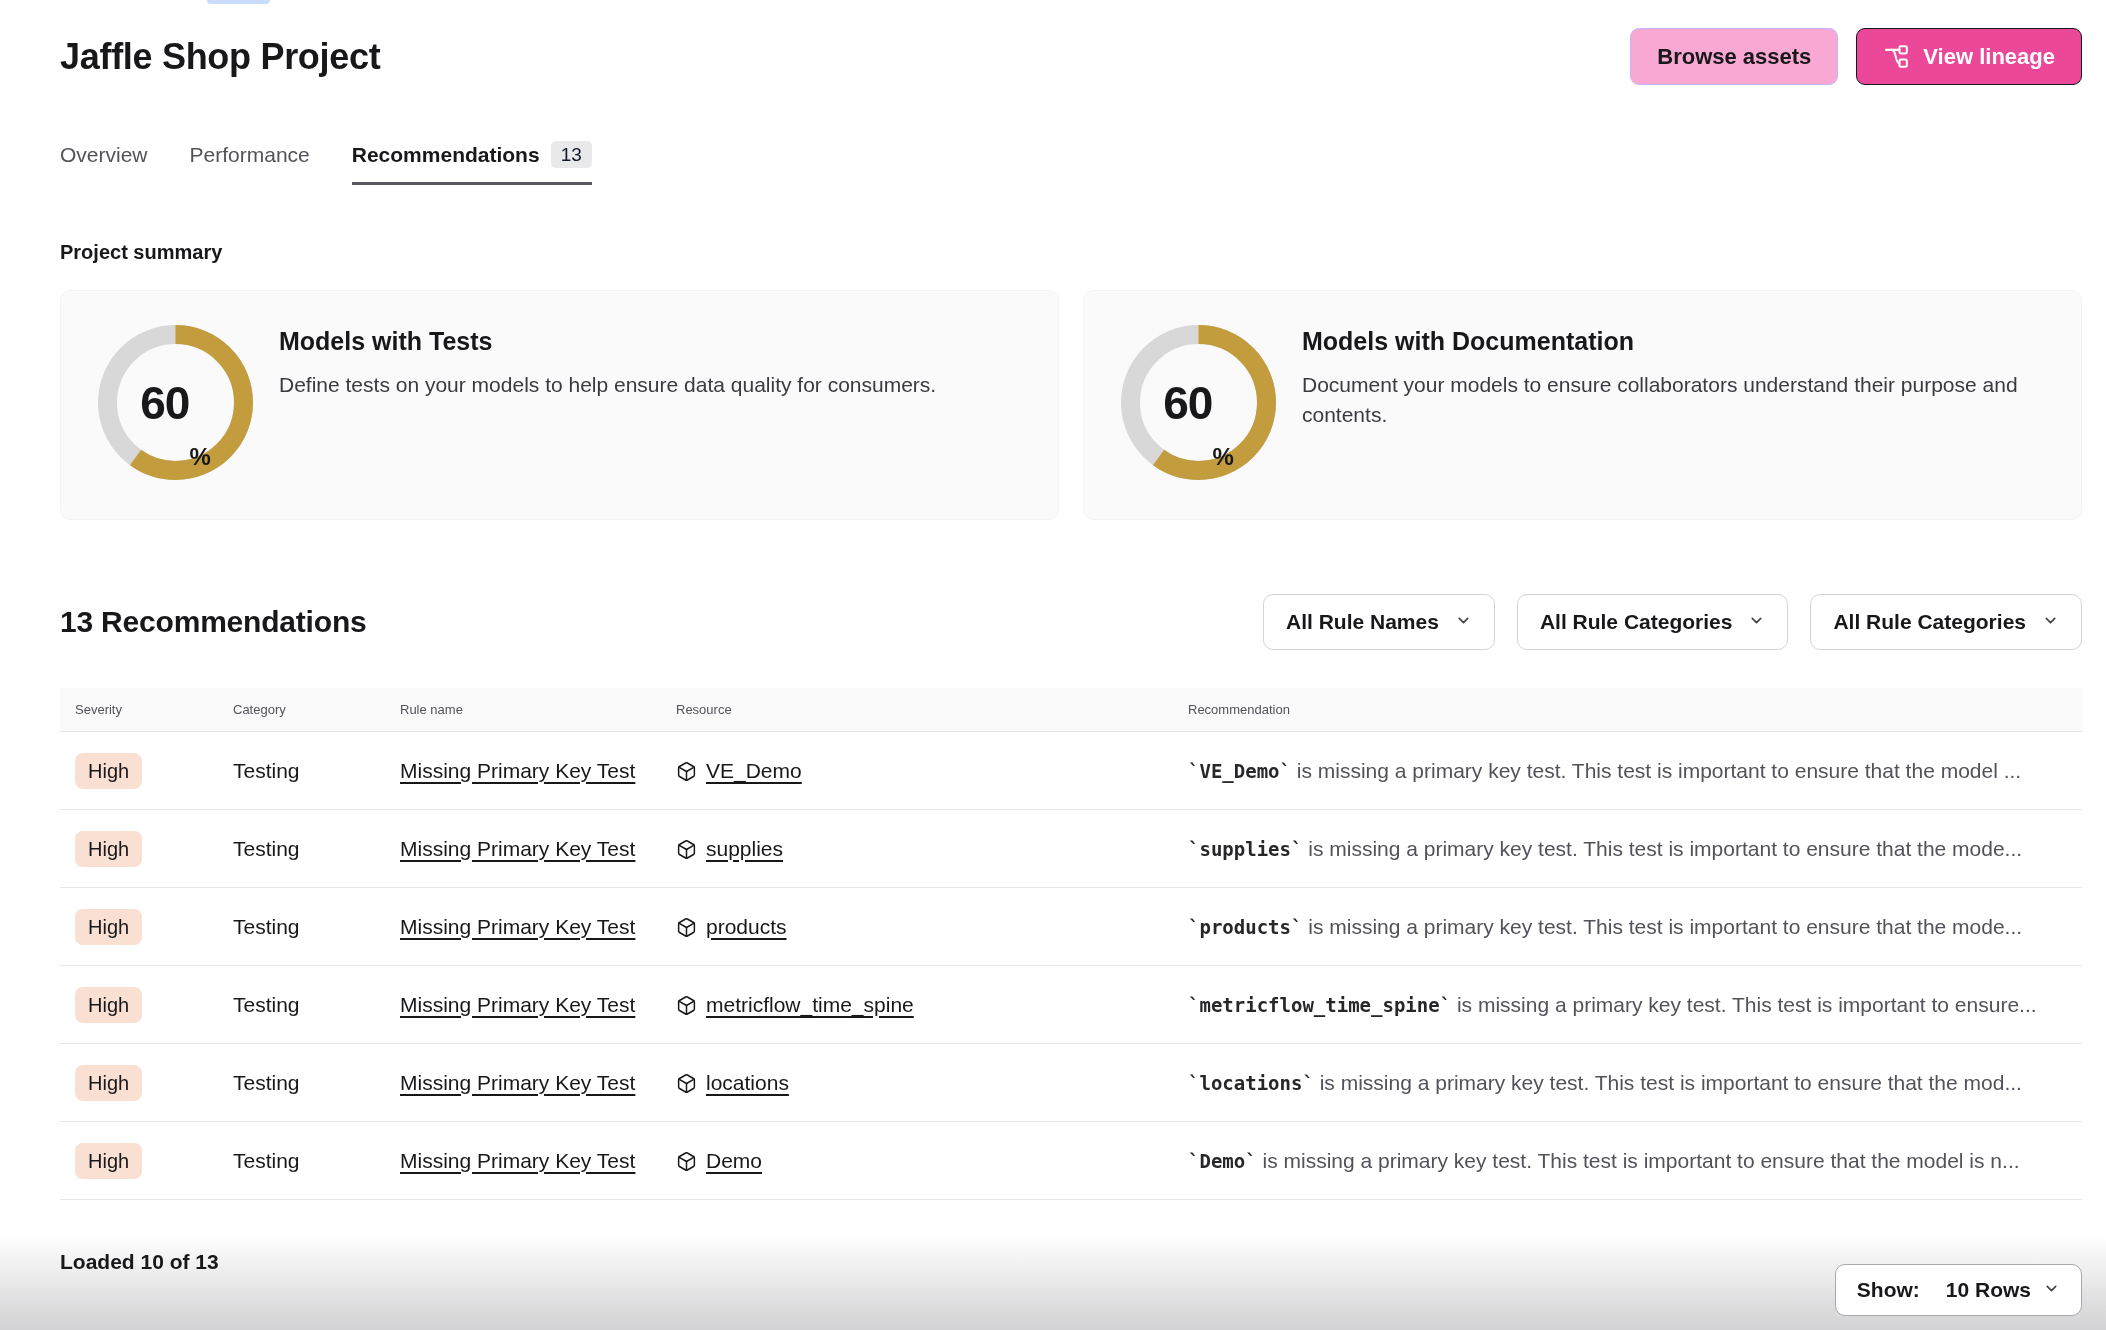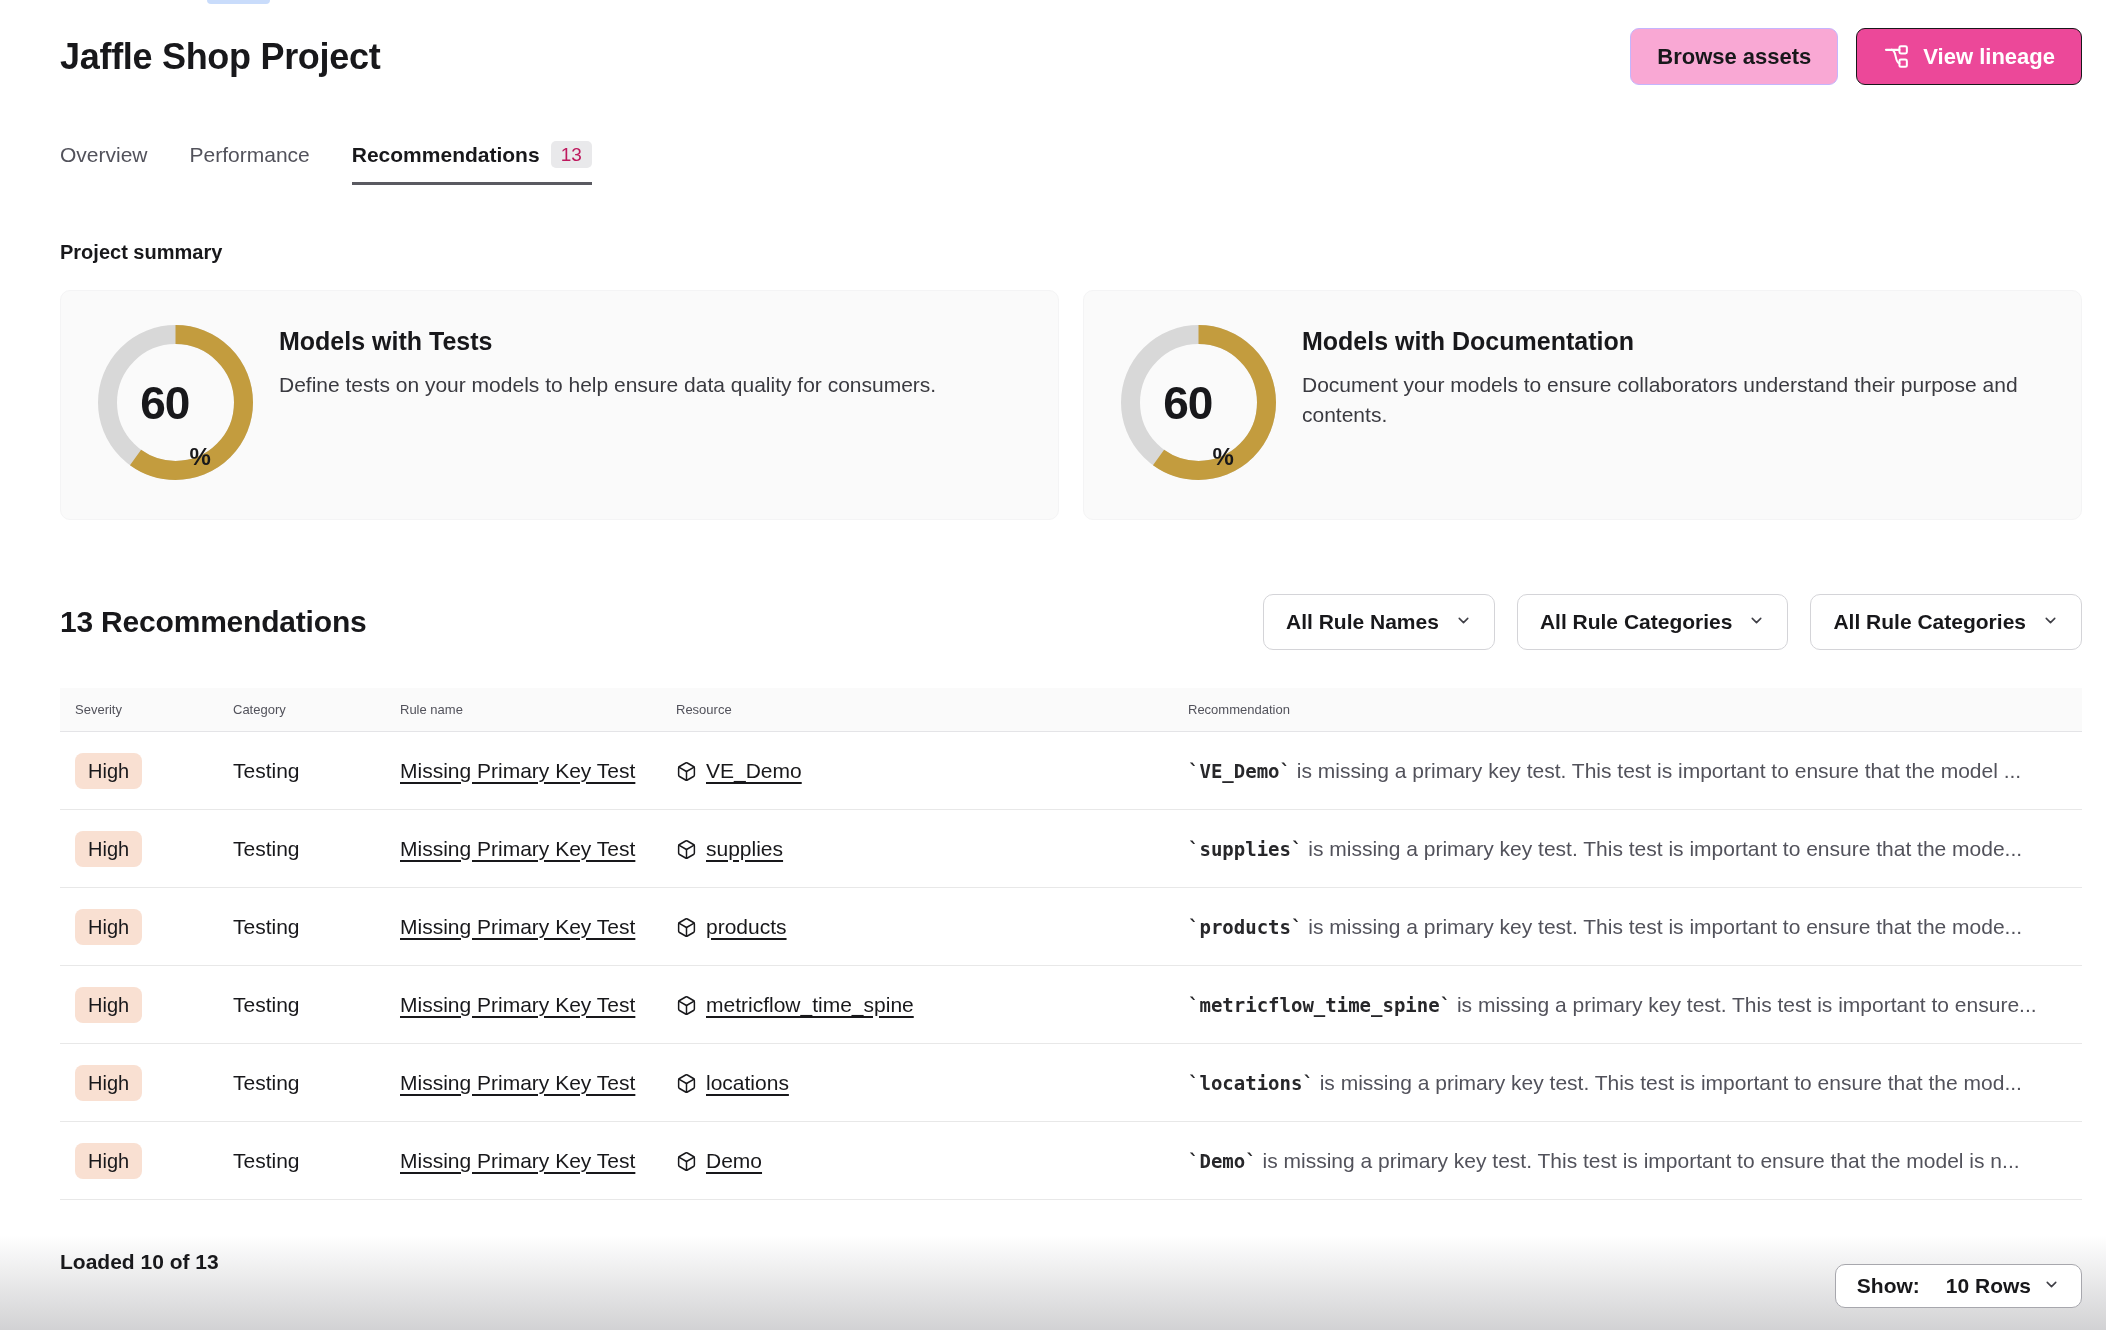--- a/index.html
+++ b/index.html
@@ -30,21 +30,21 @@
   .btn-secondary { background:#f9a8d4; border:1px solid #c4b5fd; color:#18181B; }
   .btn-primary { background:#ec4899; border:1px solid #18181B; color:#ffffff; }
   .btn .icon { display:inline-flex; }
 
   
   .tabs { display:flex; gap:42px; margin-top:56px; }
   .tab { display:flex; align-items:center; gap:11px; font-size:21px; color:#52525B;
          padding-bottom:17px; position:relative; cursor:pointer; }
   .tab.active { color:#18181B; font-weight:700; }
   .tab.active::after { content:''; position:absolute; left:0; right:0; bottom:0; height:3px; background:#5a5a61; }
-  .tab-badge { background:#e9e9eb; color:#be185d; font-size:19px; font-weight:400;
+  .tab-badge { background:#e9e9eb; color:#0f172a; font-size:19px; font-weight:400;
                padding:4px 10px; border-radius:5px; line-height:1; }
 
   
   .section-label { margin-top:56px; font-size:20px; font-weight:700; }
   .cards { margin-top:26px; display:grid; grid-template-columns:1fr 1fr; gap:24px; }
   .card { background:#fafafa; border:1px solid #f4f4f5; border-radius:10px; height:230px;
           display:flex; align-items:flex-start; padding:34px 40px 0 37px; }
   .donut-wrap { position:relative; width:155px; height:155px; flex:none; }
   .donut-wrap svg { display:block; }
   .donut-label { position:absolute; inset:0; display:flex; align-items:center; justify-content:center; }
@@ -80,21 +80,21 @@
   .res-cell { display:flex; align-items:center; gap:9px; }
   .res-cell .icon { display:inline-flex; margin-top:1px; }
   .rec-cell { white-space:nowrap; overflow:hidden; }
   .rec-code { font-family:"DejaVu Sans Mono", monospace; font-weight:700; font-size:19px; color:#27272A; }
   .rec-text { color:#52525B; }
 
   
   .table-footer { margin-top:42px; display:flex; justify-content:space-between;
                   align-items:flex-start; position:relative; z-index:6; }
   .loaded { font-size:21px; font-weight:700; padding-top:8px; }
-  .rows-btn { height:44px; border:1px solid #a7a7ad; border-radius:10px; background:#fff;
+  .rows-btn { height:52px; border:1px solid #a7a7ad; border-radius:10px; background:#fff;
               display:inline-flex; align-items:center; gap:12px; padding:0 21px;
               font-size:21px; font-weight:600; color:#18181B; cursor:pointer;
               margin-top:22px; font-family:"Liberation Sans", sans-serif; }
   .rows-btn .gap { width:2px; }
 
   .bottom-fade { position:absolute; left:0; right:0; bottom:0; height:95px; z-index:5;
                  background:linear-gradient(180deg, rgba(216,216,216,0) 0%, rgba(205,205,207,0.9) 100%);
                  pointer-events:none; }
 </style>
 </head>

